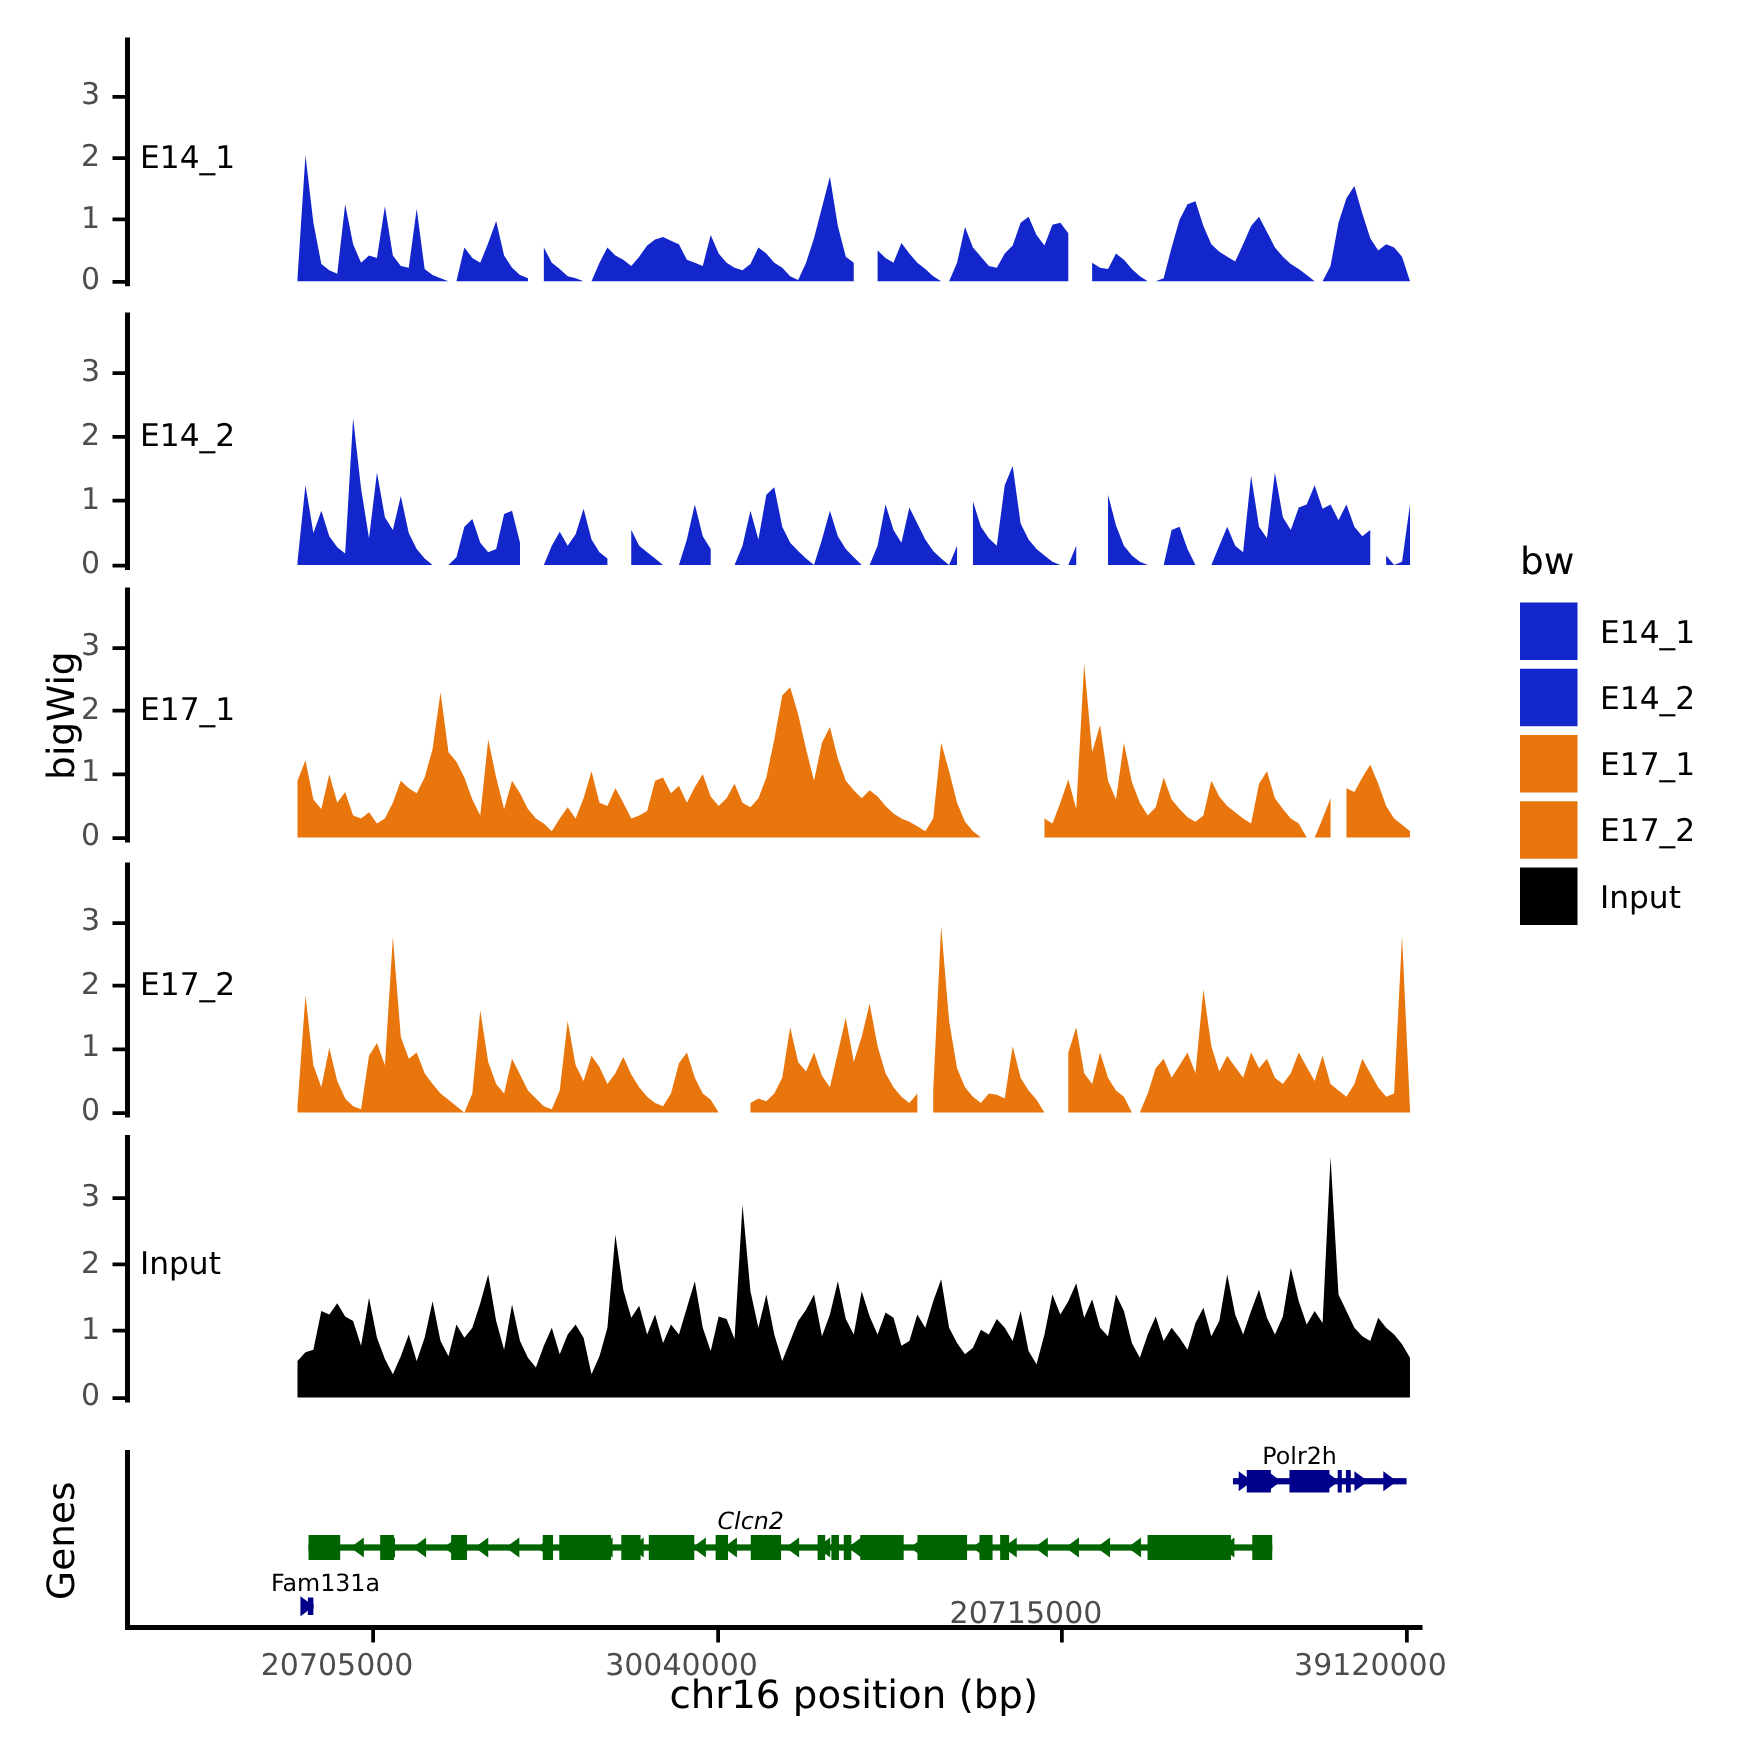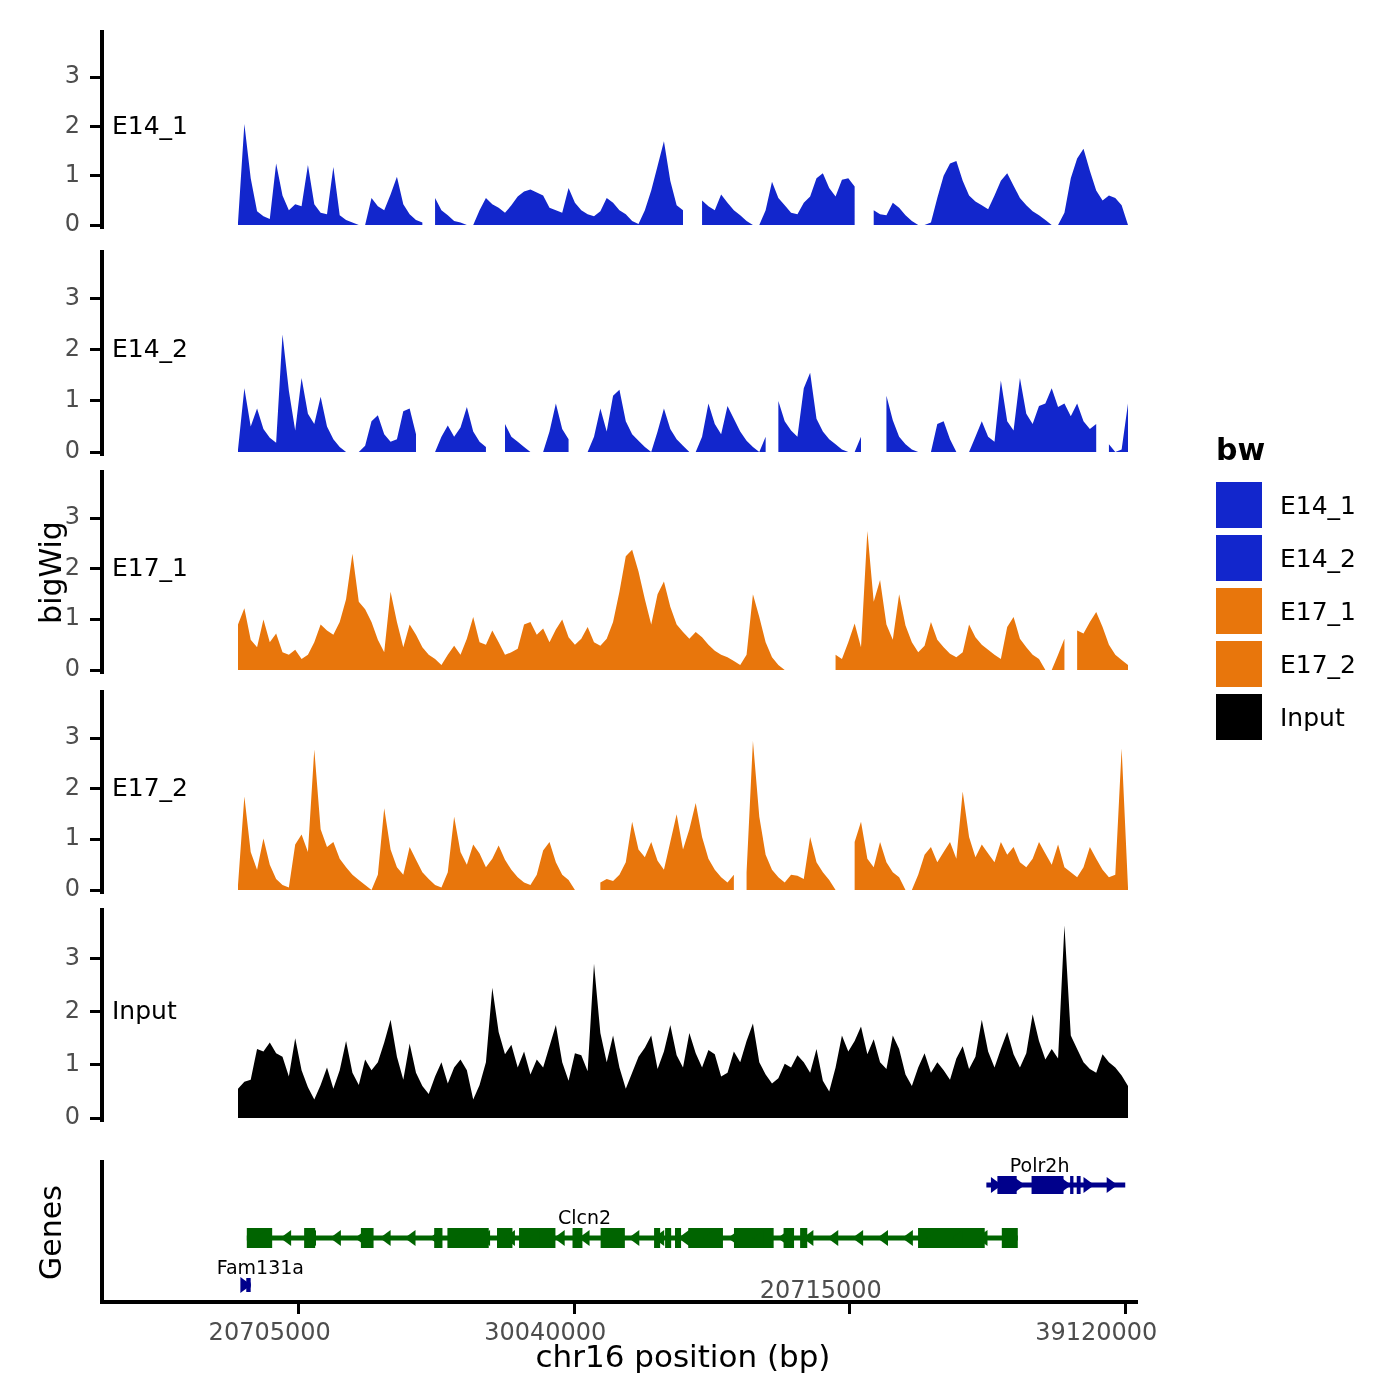--- a/index.html
+++ b/index.html
@@ -5,21 +5,21 @@
   html,body{margin:0;padding:0;background:#ffffff;}
   body{width:1400px;height:1400px;font-family:"DejaVu Sans","Liberation Sans",sans-serif;color:#000;overflow:hidden;position:relative;}
   #root{position:absolute;inset:0;}
   .axis-title{position:absolute;font-size:30px;color:#000;transform-origin:50% 50%;white-space:nowrap;}
   .axis-title.rot{transform:rotate(-90deg);}
   .ylab{position:absolute;font-size:24px;color:#4d4d4d;text-align:right;white-space:nowrap;}
   .tracklabel{position:absolute;font-size:25px;color:#000;white-space:nowrap;}
   .panelsvg{position:absolute;left:0;top:0;}
   .xtick{position:absolute;font-size:24px;color:#4d4d4d;text-align:left;white-space:nowrap;}
   .xtitle{position:absolute;font-size:31px;color:#000;text-align:center;white-space:nowrap;}
-  .legend-title{position:absolute;font-size:30px;color:#000;white-space:nowrap;font-weight:bold;}
+  .legend-title{position:absolute;font-size:30px;color:#000;white-space:nowrap;}
   .legend-row{position:absolute;display:flex;align-items:center;}
   .legend-swatch{width:46px;height:46px;display:block;}
   .legend-text{font-size:25px;color:#000;margin-left:18px;white-space:nowrap;}
   .genelabel{position:absolute;font-size:19px;color:#000;white-space:nowrap;}
   .axisline{position:absolute;background:#000;}
 </style>
 </head>
 <body>
 
 <div id="root">
@@ -105,21 +105,21 @@
       <div class="ylab" style="left: 10px; top: 942.526px; width: 70px;">3</div>
       <div class="tracklabel" style="left: 112px; top: 995.684px;">Input</div>
       <svg class="panelsvg" width="1400" height="1400" style="top: 0px; left: 0px; pointer-events: none;">
         <path d="M 238.00 1118.00 L 238.00 1088.76 L 244.36 1081.85 L 250.71 1079.73 L 257.07 1048.89 L 263.43 1051.55 L 269.79 1042.52 L 276.14 1053.15 L 282.50 1056.87 L 288.86 1076.54 L 295.21 1038.26 L 301.57 1070.16 L 307.93 1087.17 L 314.29 1099.39 L 320.64 1085.04 L 327.00 1067.50 L 333.36 1088.76 L 339.71 1070.16 L 346.07 1040.92 L 352.43 1072.82 L 358.79 1085.04 L 365.14 1059.53 L 371.50 1070.16 L 377.86 1062.18 L 384.21 1042.52 L 390.57 1019.66 L 396.93 1056.87 L 403.29 1079.73 L 409.64 1043.58 L 416.00 1072.82 L 422.36 1086.11 L 428.71 1094.08 L 435.07 1076.54 L 441.43 1062.18 L 447.79 1083.45 L 454.14 1067.50 L 460.50 1059.53 L 466.86 1070.16 L 473.21 1099.39 L 479.57 1085.04 L 485.93 1062.18 L 492.29 987.76 L 498.64 1031.88 L 505.00 1054.21 L 511.36 1044.64 L 517.71 1067.50 L 524.07 1051.55 L 530.43 1074.41 L 536.79 1059.53 L 543.14 1067.50 L 549.50 1046.24 L 555.86 1024.97 L 562.21 1062.18 L 568.57 1080.79 L 574.93 1053.15 L 581.29 1055.27 L 587.64 1071.22 L 594.00 963.84 L 600.36 1032.95 L 606.71 1062.18 L 613.07 1035.61 L 619.43 1067.50 L 625.79 1088.76 L 632.14 1072.82 L 638.50 1056.87 L 644.86 1047.83 L 651.21 1035.61 L 657.57 1069.09 L 663.93 1051.55 L 670.29 1024.97 L 676.64 1055.27 L 683.00 1067.50 L 689.36 1032.95 L 695.71 1053.15 L 702.07 1067.50 L 708.43 1049.96 L 714.79 1054.21 L 721.14 1076.54 L 727.50 1072.82 L 733.86 1051.55 L 740.21 1062.18 L 746.57 1040.92 L 752.93 1023.38 L 759.29 1062.18 L 765.64 1074.41 L 772.00 1083.45 L 778.36 1078.13 L 784.71 1063.78 L 791.07 1067.50 L 797.43 1055.27 L 803.79 1062.18 L 810.14 1072.82 L 816.50 1048.89 L 822.86 1080.79 L 829.21 1091.42 L 835.57 1067.50 L 841.93 1035.61 L 848.29 1051.55 L 854.64 1040.92 L 861.00 1026.57 L 867.36 1054.21 L 873.71 1039.33 L 880.07 1062.18 L 886.43 1069.09 L 892.79 1035.61 L 899.14 1048.89 L 905.50 1074.41 L 911.86 1086.11 L 918.21 1067.50 L 924.57 1053.15 L 930.93 1072.82 L 937.29 1062.18 L 943.64 1070.16 L 950.00 1079.73 L 956.36 1058.46 L 962.71 1046.24 L 969.07 1069.09 L 975.43 1056.87 L 981.79 1019.66 L 988.14 1051.55 L 994.50 1067.50 L 1000.86 1048.89 L 1007.21 1031.88 L 1013.57 1054.21 L 1019.93 1067.50 L 1026.29 1053.15 L 1032.64 1014.34 L 1039.00 1040.92 L 1045.36 1059.53 L 1051.71 1048.89 L 1058.07 1058.46 L 1064.43 925.57 L 1070.79 1035.61 L 1077.14 1048.89 L 1083.50 1062.18 L 1089.86 1069.09 L 1096.21 1072.82 L 1102.57 1054.21 L 1108.93 1062.18 L 1115.29 1067.50 L 1121.64 1075.47 L 1128.00 1086.11 L 1128.00 1118.00 Z" fill="#000000" stroke="none"></path>
       </svg>
     </div>
 
   <div id="genes-panel">
       <div class="axisline" style="left: 100px; top: 1160px; width: 4px; height: 140px;"></div>
       <div class="genelabel" style="left: 216.777px; top: 1256px;">Fam131a</div>
-      <div class="genelabel" style="left: 558px; top: 1206px;">Clcn2</div>
+      <div class="genelabel" style="left: 574px; top: 1206px; font-style: italic;">Clcn2</div>
       <div class="genelabel" style="left: 1009.83px; top: 1154px;">Polr2h</div>
       <svg width="1400" height="1400" class="panelsvg" style="pointer-events: none;">
         <rect x="246.26625386996903" y="1282.5" width="4.408668730650163" height="5" fill="#00008B"></rect>
         <rect x="246.26625386996903" y="1278" width="4.408668730650163" height="14" fill="#00008B"></rect>
         <path d="M 240.36842105263156 1277 L 251.21842105263156 1285 L 240.36842105263156 1293 Z" fill="#00008B"></path>
         <rect x="246.8173374613003" y="1235.5" width="770.9659442724458" height="5" fill="#006400"></rect>
         <rect x="246.8173374613003" y="1228" width="25.349845201238423" height="20" fill="#006400"></rect>
         <rect x="304.13003095975233" y="1228" width="11.02167182662538" height="20" fill="#006400"></rect>
         <rect x="360.89164086687305" y="1228" width="12.674922600619198" height="20" fill="#006400"></rect>
         <rect x="434.1857585139319" y="1228" width="8.266253869969034" height="20" fill="#006400"></rect>

